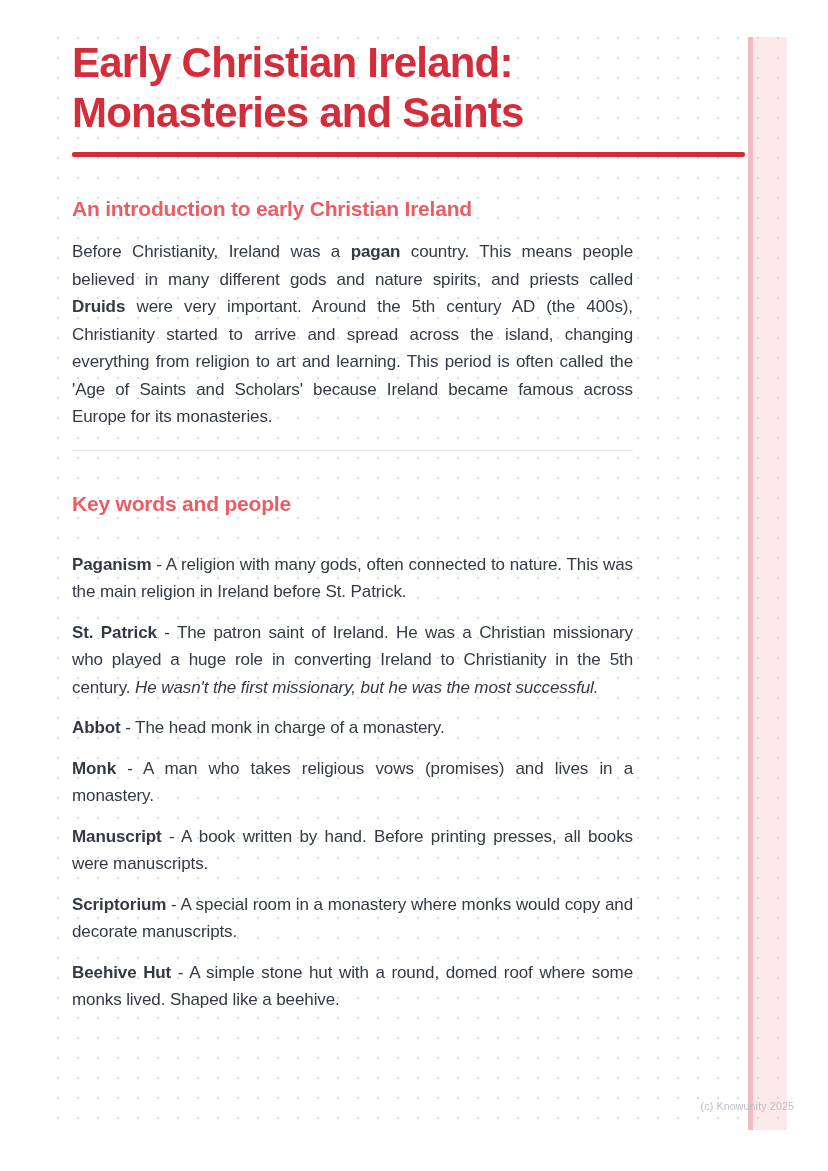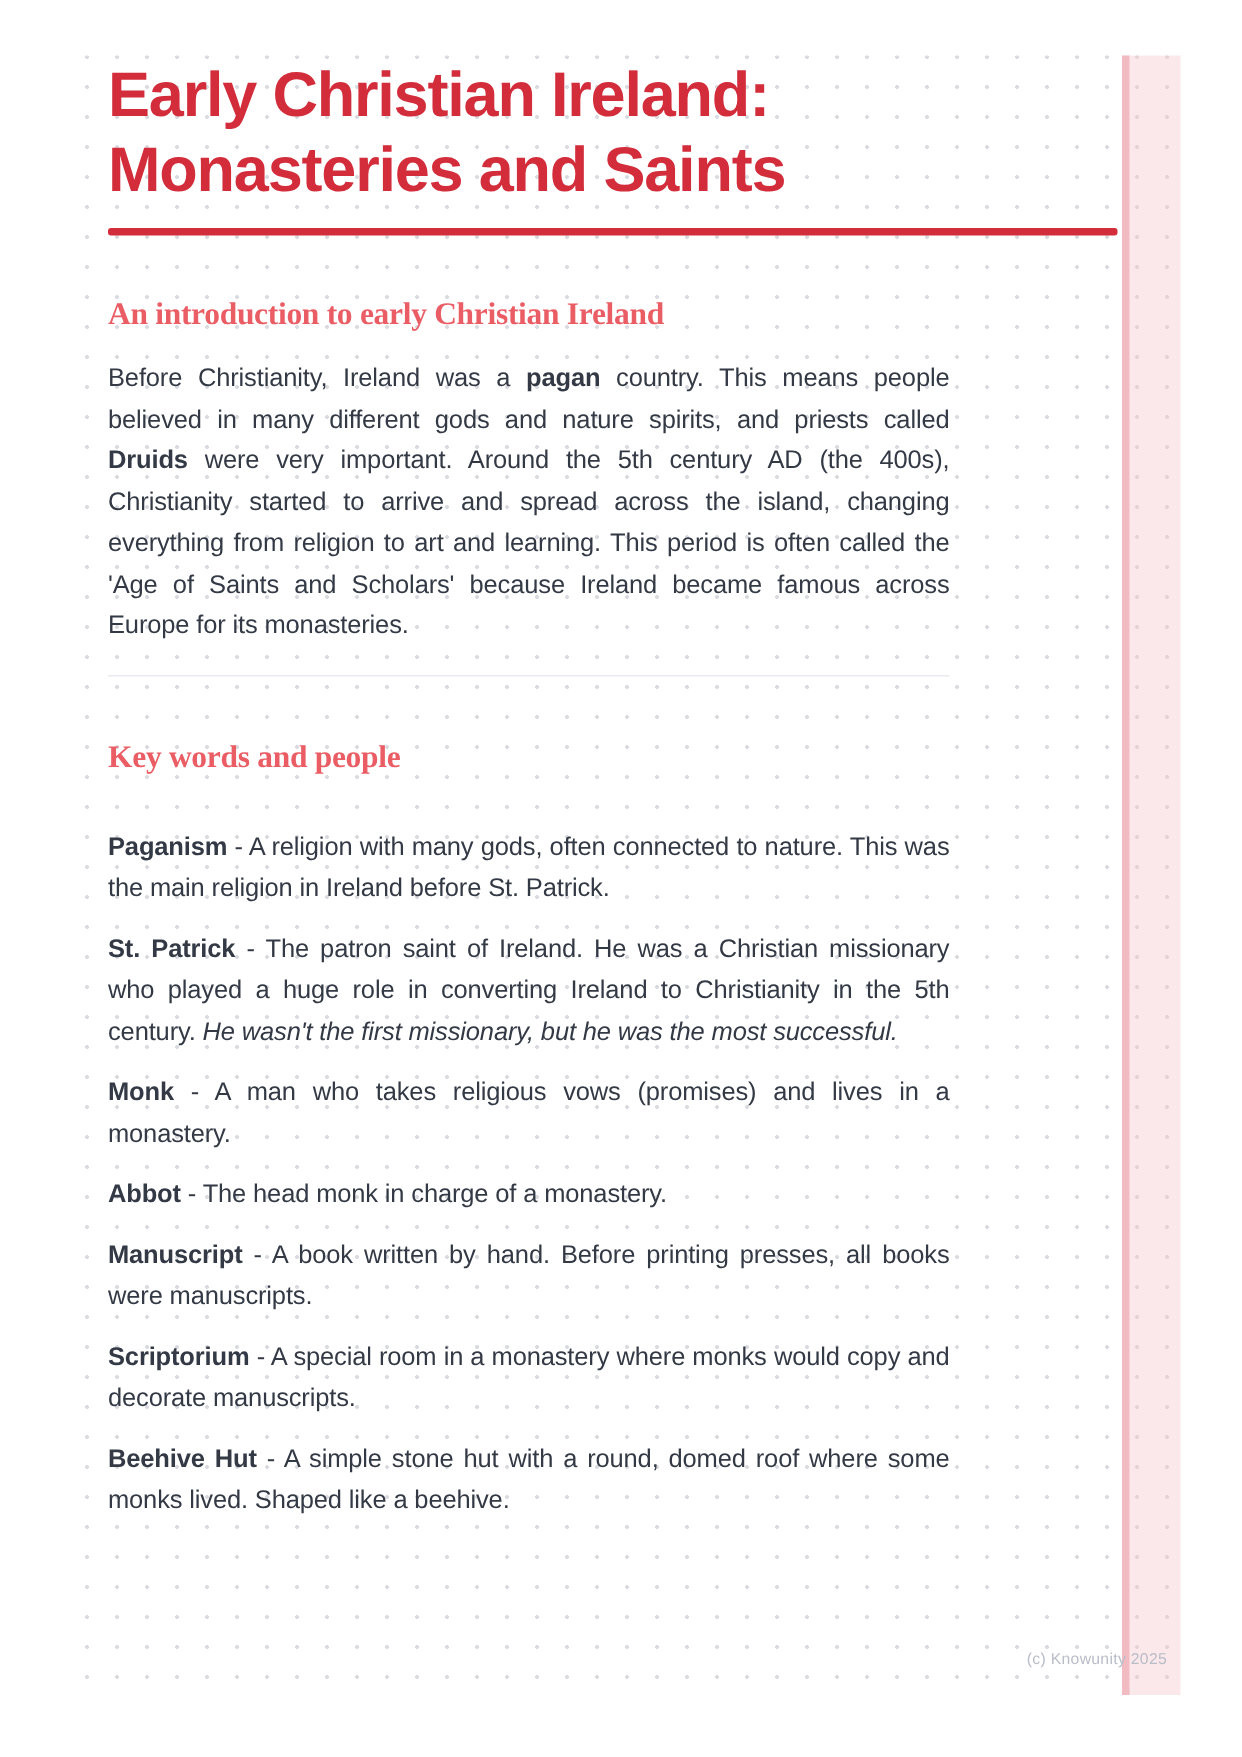--- a/index.html
+++ b/index.html
@@ -53,21 +53,20 @@
     width:673px;height:5px;
     background:var(--title-red);
     border-radius:2px;
   }
   h2{
     font-size:21px;
     line-height:26px;
     font-weight:700;
     letter-spacing:-0.2px;
     color:var(--heading-coral);
-    font-family:Liberation Serif, serif;
   }
   .h2-intro{margin-top:39px;}
   .h2-keywords{margin-top:40px;}
   p.body{
     font-size:17px;
     line-height:27.5px;
     letter-spacing:-0.1px;
     color:var(--body-text);
     text-align:justify;
   }
@@ -78,21 +77,21 @@
     margin-top:19px;
     width:561px;
   }
   .kwlist{margin-top:34px;}
   .kwlist p.body{margin-bottom:13px;}
   .kwlist p.body:last-child{margin-bottom:0;}
   b.term{font-weight:700;color:var(--body-text);}
   em{font-style:italic;}
   .watermark{
     position:absolute;
-    top:1100px;right:50px;
+    top:1100px;right:34px;
     font-size:10.5px;
     letter-spacing:0.2px;
     color:var(--watermark);
     z-index:3;
   }
 </style>
 </head>
 <body>
 
 <div class="page">
@@ -112,23 +111,23 @@
 
     <h2 class="h2-keywords">Key words and people</h2>
 
     <div class="kwlist" id="kwlist">
   <p class="body"><b class="term">Paganism</b><span class="def"><span> - </span><span>A religion with many gods, often connected to nature. This was the main religion in Ireland before St. Patrick.</span></span></p>
 
 
   <p class="body"><b class="term">St. Patrick</b><span class="def"><span> - </span><span>The patron saint of Ireland. He was a Christian missionary who played a huge role in converting Ireland to Christianity in the 5th century. </span><em>He wasn't the first missionary, but he was the most successful.</em></span></p>
 
 
+  <p class="body"><b class="term">Abbot</b><span class="def"><span> - </span><span>The head monk in charge of a monastery.</span></span></p>
+
   <p class="body"><b class="term">Monk</b><span class="def"><span> - </span><span>A man who takes religious vows (promises) and lives in a monastery.</span></span></p>
-
-  <p class="body"><b class="term">Abbot</b><span class="def"><span> - </span><span>The head monk in charge of a monastery.</span></span></p>
 
   <p class="body"><b class="term">Manuscript</b><span class="def"><span> - </span><span>A book written by hand. Before printing presses, all books were manuscripts.</span></span></p>
 
   <p class="body"><b class="term">Scriptorium</b><span class="def"><span> - </span><span>A special room in a monastery where monks would copy and decorate manuscripts.</span></span></p>
 
   <p class="body"><b class="term">Beehive Hut</b><span class="def"><span> - </span><span>A simple stone hut with a round, domed roof where some monks lived. Shaped like a beehive.</span></span></p>
 </div>
   </div>
 
   <div class="watermark">(c) Knowunity 2025</div>

